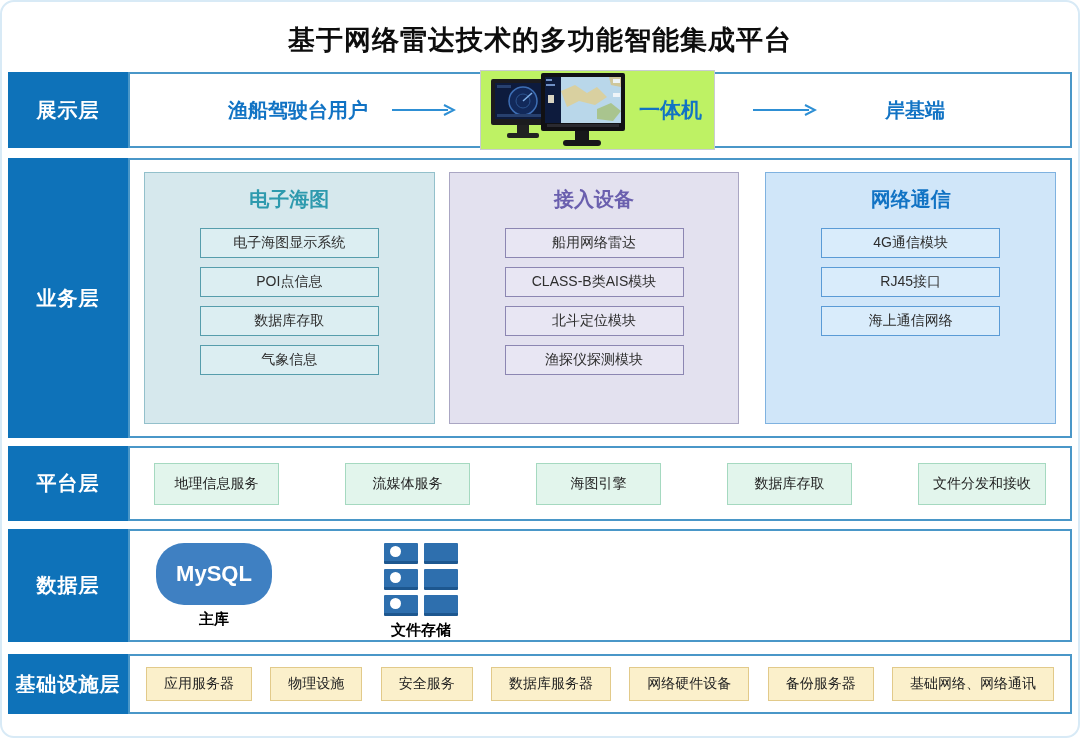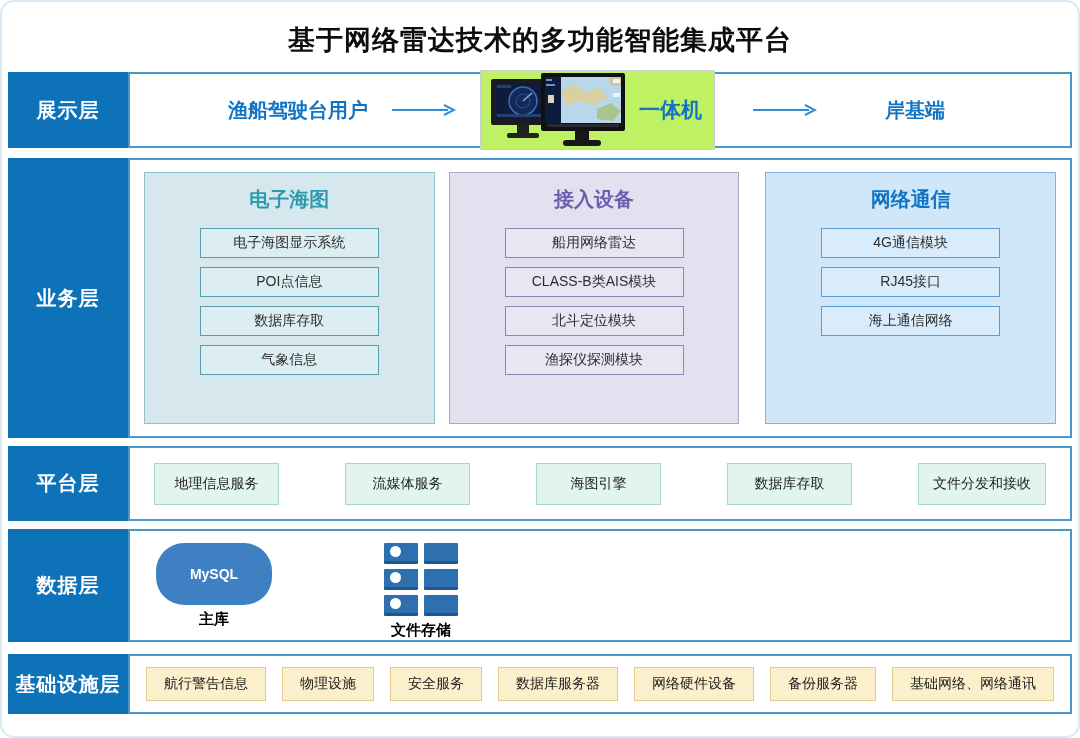--- a/index.html
+++ b/index.html
@@ -49,21 +49,21 @@
   .row-plat { height:75px; margin-bottom:8px; }
   .plat-content { display:flex; align-items:center; justify-content:space-between; padding:0 24px; }
   .plat-item { height:42px; min-width:125px; padding:0 14px; display:flex; align-items:center; justify-content:center;
                background:#e2f5ec; border:1px solid #a5d9c0; font-size:14px; color:#222; white-space:nowrap; }
 
   
   .row-data { height:113px; margin-bottom:12px; }
   .data-content { display:flex; align-items:flex-start; padding:12px 0 0 26px; }
   .stack { display:flex; flex-direction:column; align-items:center; }
   .mysql-shape { width:116px; height:62px; border-radius:28px; background:#3f80c2; color:#fff;
-                 font-weight:bold; font-size:14px; display:flex; align-items:center; justify-content:center; }
+                 font-weight:bold; font-size:22px; display:flex; align-items:center; justify-content:center; }
   .data-caption { margin-top:5px; font-weight:bold; font-size:15px; color:#000; }
   .storage-wrap { margin-left:112px; }
   .storage-grid { display:grid; grid-template-columns:34px 34px; grid-auto-rows:21px; gap:5px 6px; }
   .storage-cell { background:#2e6fae; border-bottom:3px solid #1d578f; border-radius:1px; position:relative; }
   .storage-cell.dot::after { content:""; position:absolute; width:11px; height:11px; background:#fff;
                              border-radius:50%; left:6px; top:3px; }
 
   
   .row-infra { height:60px; margin-bottom:0; }
   .infra-content { display:flex; align-items:center; justify-content:space-between; padding:0 16px; }
@@ -189,21 +189,21 @@
             <span class="storage-cell"></span>
           </div>
           <div class="data-caption">文件存储</div>
         </div>
       </div>
     </div>
 
     <div class="row row-infra">
       <div class="row-label">基础设施层</div>
       <div class="row-content infra-content">
-        <div class="infra-item">航行警告信息</div>
+        <div class="infra-item">应用服务器</div>
         <div class="infra-item">物理设施</div>
         <div class="infra-item">安全服务</div>
         <div class="infra-item">数据库服务器</div>
         <div class="infra-item">网络硬件设备</div>
         <div class="infra-item">备份服务器</div>
         <div class="infra-item">基础网络、网络通讯</div>
       </div>
     </div>
 
   </div>

